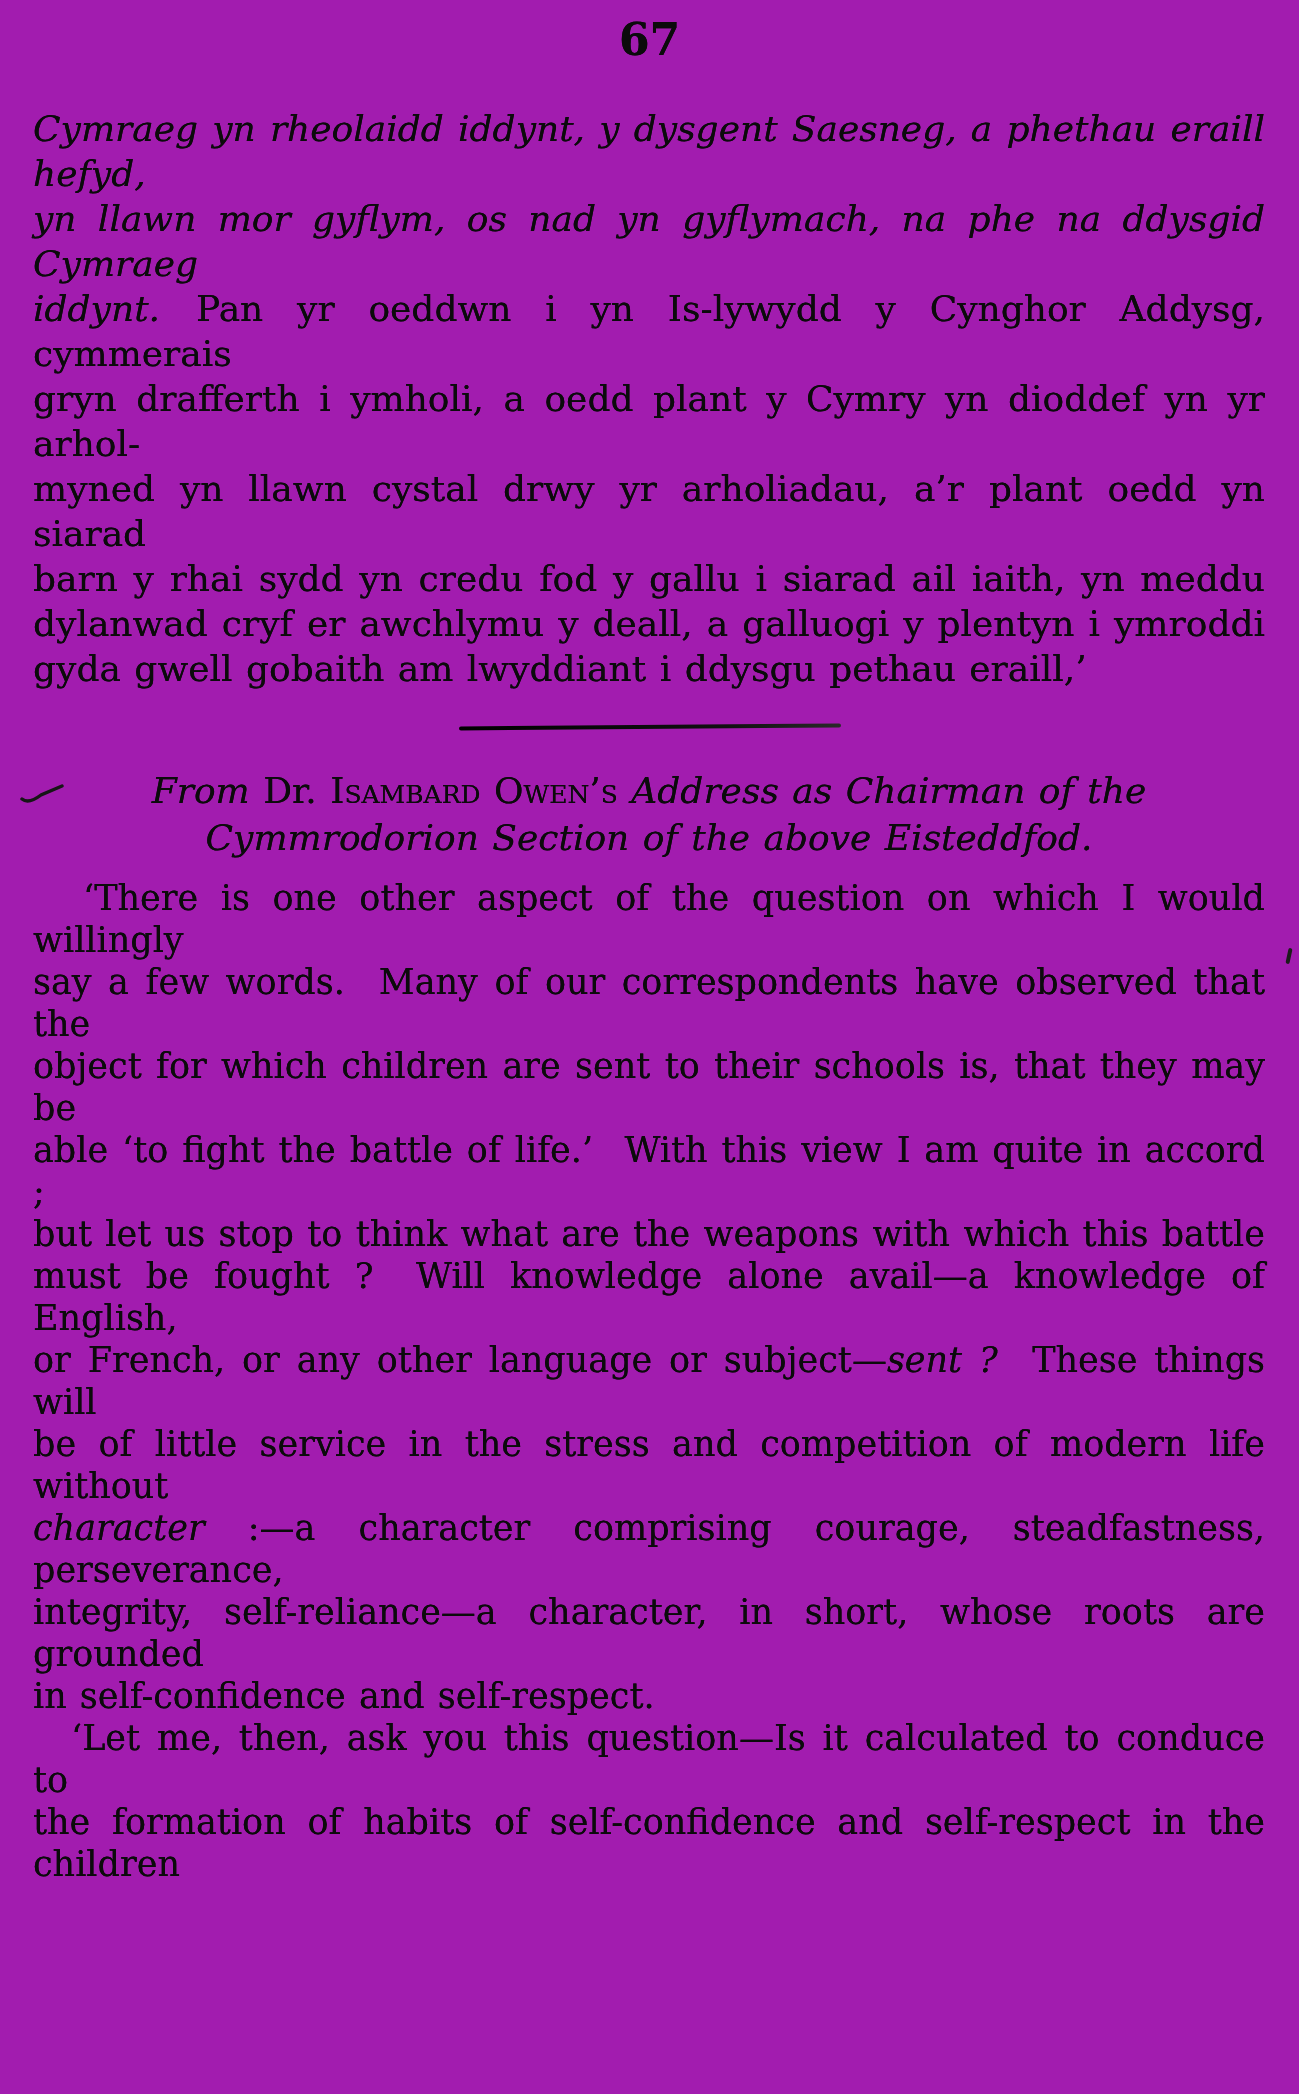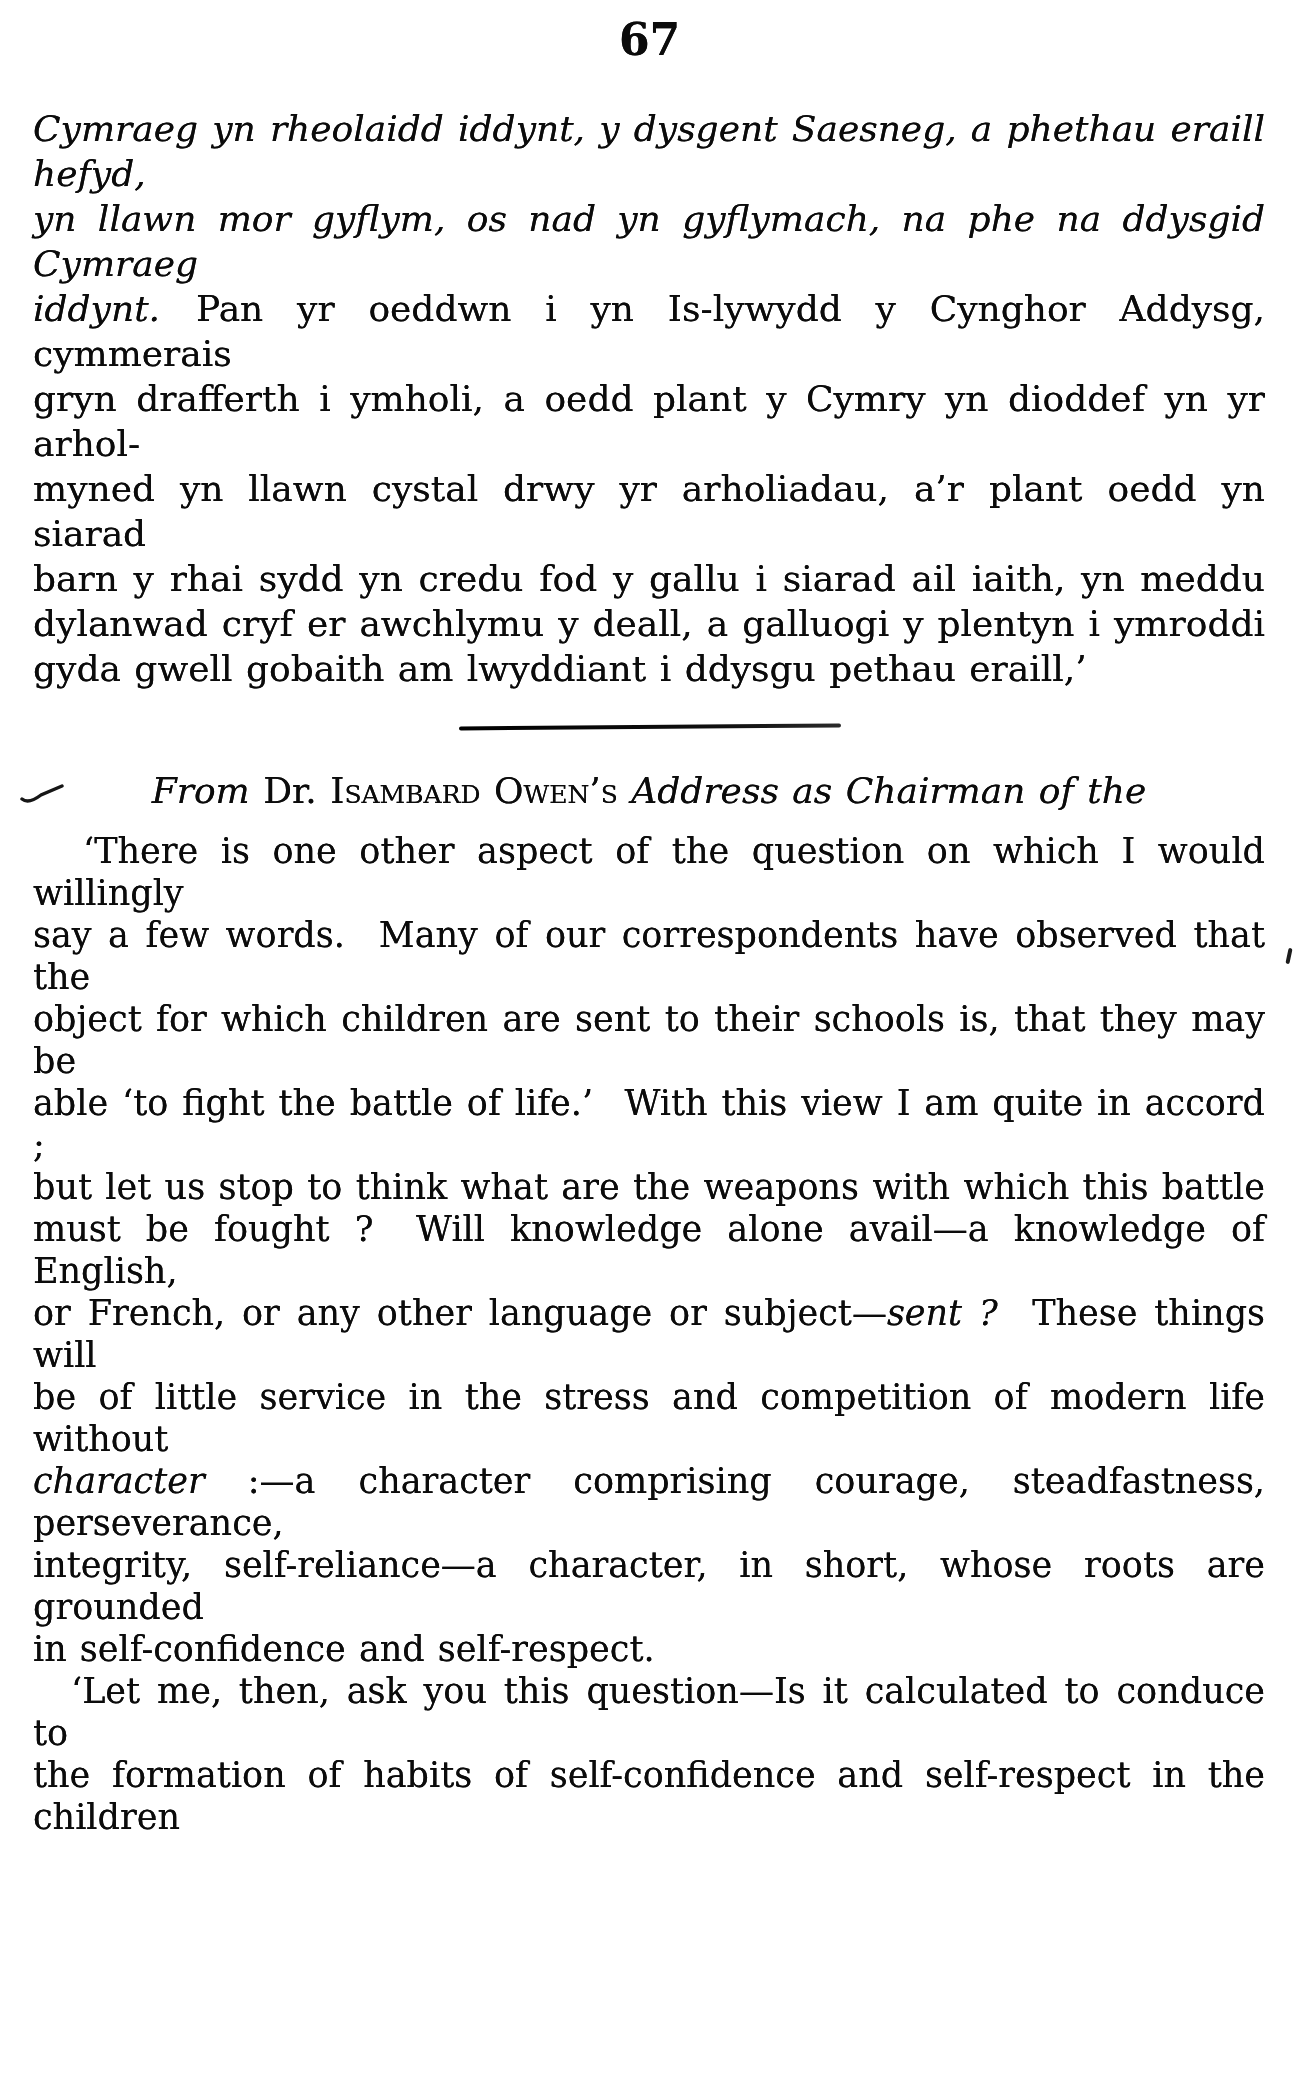--- a/index.html
+++ b/index.html
@@ -1,20 +1,20 @@
 <!DOCTYPE html>
 <html><head>
 <meta charset="utf-8">
 <style>
   html,body { margin:0; padding:0; background:#e9e9e6; }
   .page {
     position:relative;
     width:1299px; height:2094px;
     margin:0 auto;
-    background:#ffffff;
+    background:#a21caf;
     color:#0b0b0b;
     font-family:"DejaVu Serif","Liberation Serif",serif;
     text-shadow:0 0 0.6px rgba(0,0,0,0.85);
     overflow:hidden;
     box-sizing:border-box;
     padding-top:16px;
   }
   .pageno {
     text-align:center;
     font-size:44px;
@@ -65,20 +65,21 @@
       <div class="line j"><span>myned yn llawn cystal drwy yr arholiadau, a’r plant oedd yn siarad</span></div>
       <div class="line j"><span>barn y rhai sydd yn credu fod y gallu i siarad ail iaith, yn meddu</span></div>
       <div class="line j"><span>dylanwad cryf er awchlymu y deall, a galluogi y plentyn i ymroddi</span></div>
       <div class="line"><span>gyda gwell gobaith am lwyddiant i ddysgu pethau eraill,’</span></div>
     </div>
 
   <div class="divider"></div>
 
   <div class="block heading center">
       <div class="line"><span class="i">From </span><span>Dr. </span><span class="sc">Isambard Owen’s</span><span> </span><span class="i">Address as Chairman of the</span></div>
+      <div class="line"><span class="i">Cymmrodorion Section of the above Eisteddfod.</span></div>
     </div>
 
   <div class="block english first">
       <div class="line j" style="text-indent: 50px;"><span>‘There is one other aspect of the question on which I would willingly</span></div>
       <div class="line j"><span>say a few words.  Many of our correspondents have observed that the</span></div>
       <div class="line j"><span>object for which children are sent to their schools is, that they may be</span></div>
       <div class="line j"><span>able ‘to fight the battle of life.’  With this view I am quite in accord ;</span></div>
       <div class="line j"><span>but let us stop to think what are the weapons with which this battle</span></div>
       <div class="line j"><span>must be fought ?  Will knowledge alone avail—a knowledge of English,</span></div>
       <div class="line j"><span>or French, or any other language or subject—</span><span class="i">sent ?</span><span>  These things will</span></div>

